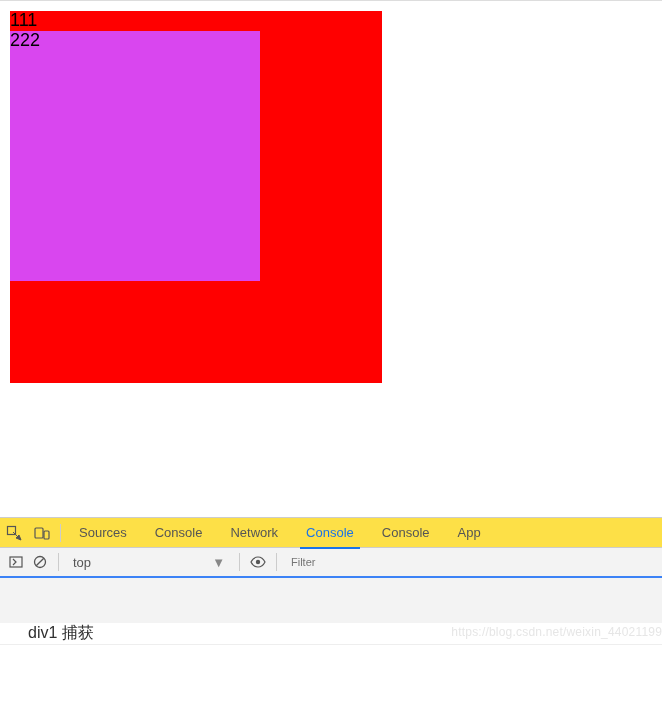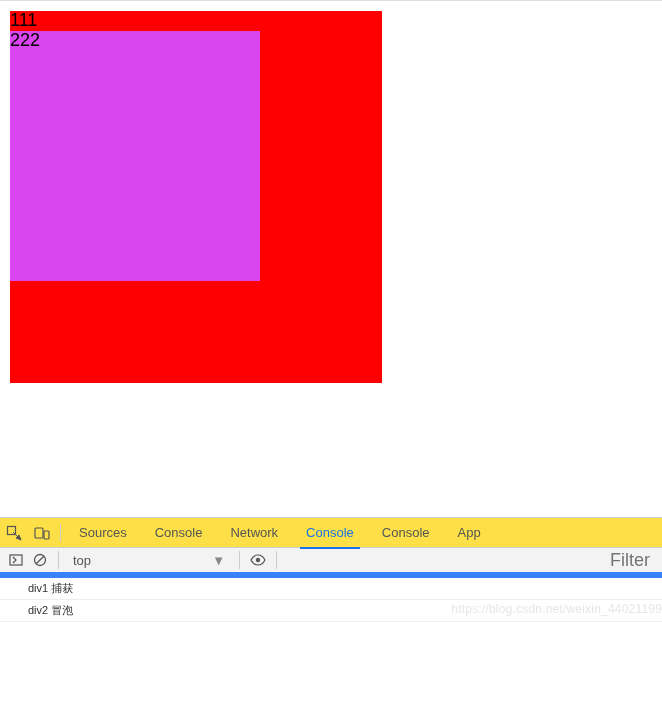--- a/index.html
+++ b/index.html
@@ -79,21 +79,21 @@
       bottom: -1px;
       left: 8px;
       right: 8px;
       height: 2px;
       background: #1a73e8;
     }
     .console-toolbar {
       display: flex;
       align-items: center;
       height: 30px;
-      border-bottom: 6px solid #3b82f6;
+      border-bottom: 2px solid #3b82f6;
       background: #f3f3f3;
       padding: 0 4px;
     }
     .ct-btn {
       width: 24px;
       height: 24px;
       display: flex;
       align-items: center;
       justify-content: center;
       color: #555;
@@ -117,34 +117,34 @@
       color: #888;
     }
     .ct-filter {
       flex: 1;
       border: none;
       background: transparent;
       padding: 0 8px;
       height: 24px;
       outline: none;
       color: #333;
-      font-size: 18px;
-      text-align: right;
+      font-size: 11px;
     }
     .console-log {
       background: #fff;
     }
     .log-row {
       display: flex;
       align-items: center;
       height: 22px;
       border-bottom: 1px solid #eee;
       padding: 0 28px;
       color: #303030;
-      font-size: 11px;
+      font-size: 16px;
+      margin-top: 45px;
     }
     .watermark {
       position: absolute;
       right: 0;
       bottom: 6px;
       color: #e6e6e6;
       font-size: 12px;
       pointer-events: none;
       letter-spacing: 0.2px;
     }
@@ -214,17 +214,16 @@
             <path d="M1 8 C3 4 6 3 8 3 C10 3 13 4 15 8 C13 12 10 13 8 13 C6 13 3 12 1 8 Z" fill="none" stroke="#555" stroke-width="1.2"></path>
             <circle cx="8" cy="8" r="2.2" fill="#555"></circle>
           </svg>
       </div>
       <div class="ct-sep"></div>
       <input class="ct-filter" placeholder="Filter" style="">
     </div>
 
     <div class="console-log">
       <div class="log-row">div1 捕获</div>
-      <div class="log-row">div2 冒泡</div>
     </div>
   </div>
   <div class="watermark">https://blog.csdn.net/weixin_44021199</div>
 </div>
 
 </body></html>

